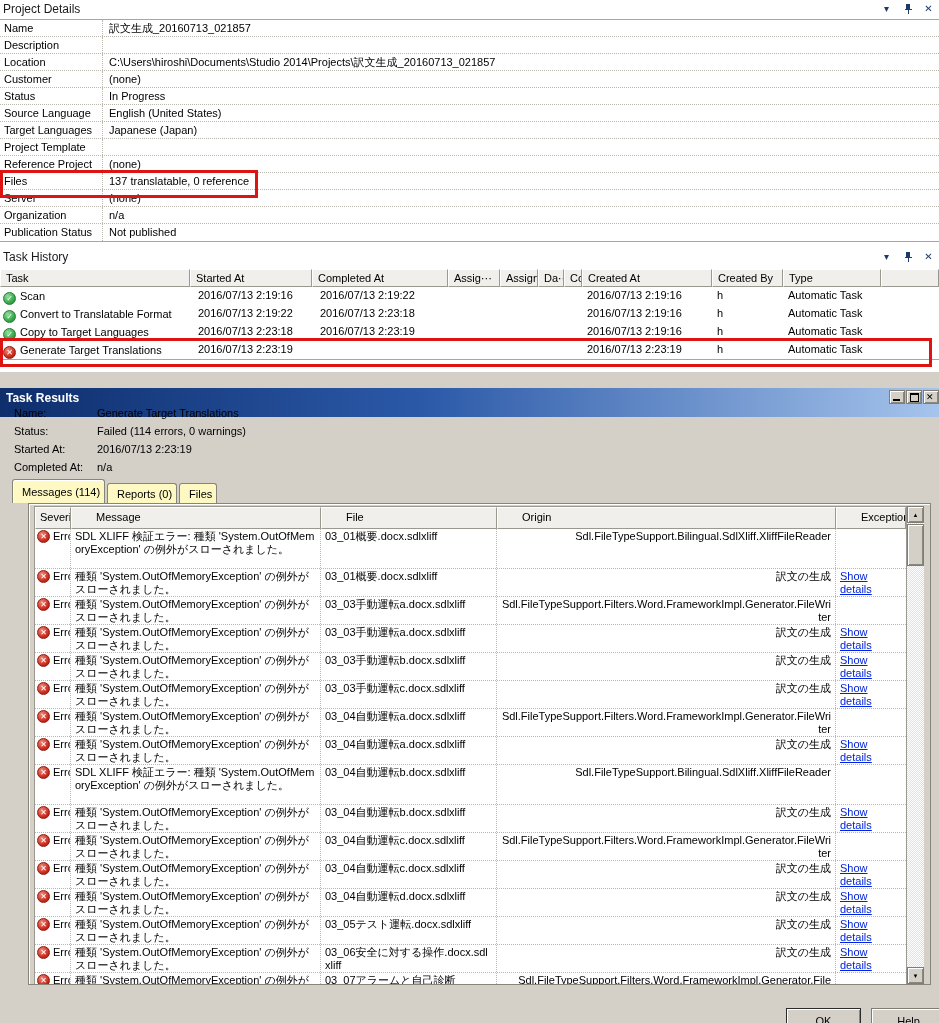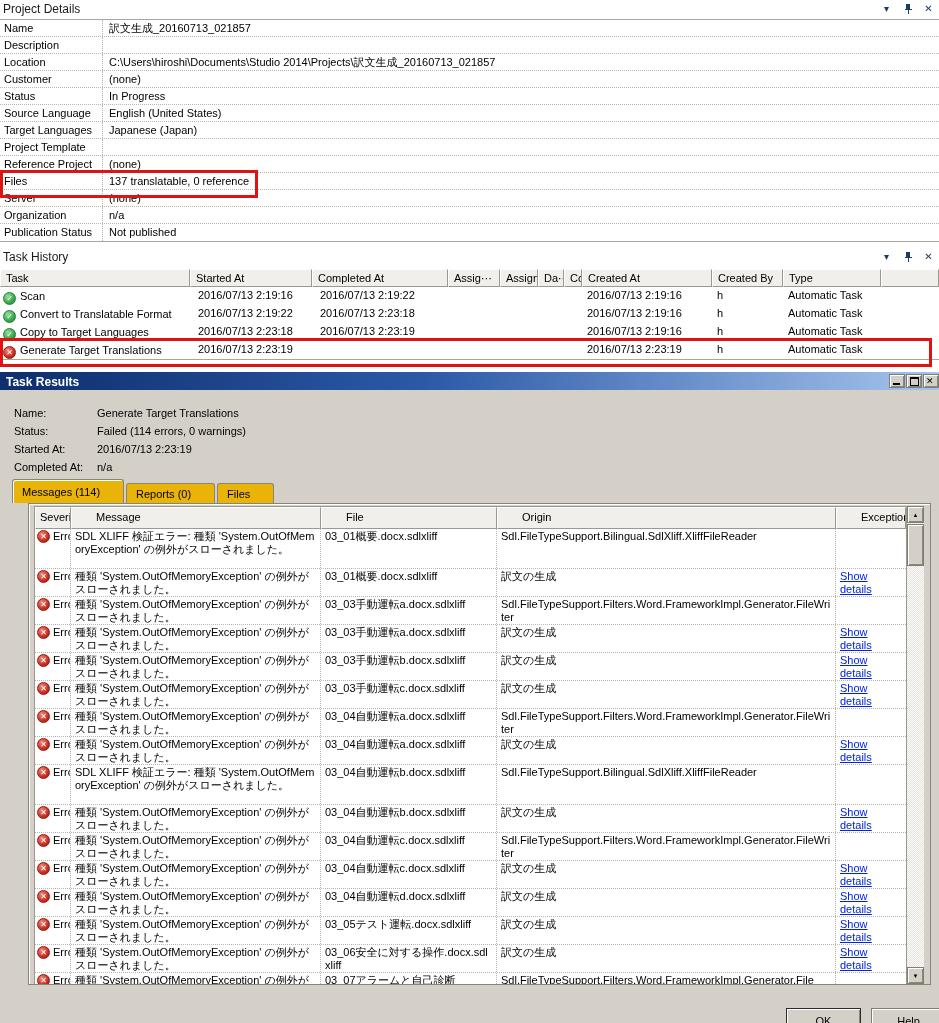--- a/index.html
+++ b/index.html
@@ -54,38 +54,38 @@
 
   .sicon{width:13px;height:13px;border-radius:50%;flex:0 0 13px;display:flex;align-items:center;justify-content:center;
          color:#fff;font-size:8px;font-weight:bold;line-height:13px;}
   .sicon.ok{background:radial-gradient(circle at 35% 30%,#8fe09a,#2f9e44 70%);border:1px solid #2a7a37;box-sizing:border-box;}
   .sicon.ok::before{content:"✓";}
   .sicon.err{background:radial-gradient(circle at 35% 30%,#ef8a7c,#c22314 70%);border:1px solid #8f1a10;box-sizing:border-box;}
   .sicon.err::before{content:"✕";}
 
   
   .tr-window{position:absolute;left:0;top:372px;width:939px;height:651px;background:#d4d0c8;}
-  .tr-titlebar{position:absolute;left:0;top:0;width:939px;height:18px;
+  .tr-titlebar{position:absolute;left:0;top:16px;width:939px;height:29px;
           background:linear-gradient(to right,#0e2e6c,#2b59a8 45%,#a6c4ec);}
   .tr-title{position:absolute;left:6px;top:3px;color:#fff;font-weight:bold;font-size:12px;}
   .winbtns{position:absolute;left:889px;top:2px;display:flex;gap:1px;}
   .winbtn{width:16px;height:14px;background:#d4d0c8;border:1px solid #807d74;box-sizing:border-box;
           box-shadow:inset 1px 1px 0 #fff,inset -1px -1px 0 #8a877c;position:relative;}
   .winbtn .g-min{position:absolute;left:3px;bottom:2px;width:7px;border-bottom:2px solid #000;}
   .winbtn .g-max{position:absolute;left:3px;top:2px;width:7px;height:6px;border:1px solid #000;border-top-width:2px;}
   .winbtn .g-cls{position:absolute;left:2px;top:0;font-size:9px;font-weight:bold;line-height:12px;}
 
   .tr-info{position:absolute;left:0;top:33px;width:600px;}
   .info-row{display:flex;height:18px;line-height:16px;}
   .info-label{width:83px;margin-left:14px;}
   .info-value{margin-left:0;}
 
   .tabs{position:absolute;left:12px;top:107px;height:24px;display:flex;align-items:flex-end;z-index:3;}
-  .tab{box-sizing:border-box;height:20px;margin-top:4px;background:#eab308;border:1px solid #87847a;border-bottom:none;
-       border-radius:3px 3px 0 0;padding:3px 23px 0 9px;margin-right:2px;line-height:14px;}
+  .tab{box-sizing:border-box;height:20px;margin-top:4px;background:#fef9c3;border:1px solid #87847a;border-bottom:none;
+       border-radius:3px 3px 0 0;padding:3px 4px 0 9px;margin-right:2px;line-height:14px;}
   .tab.active{height:24px;margin-top:0;padding-top:5px;z-index:4;box-shadow:inset 1px 1px 0 #fff;}
 
   .tabpage{position:absolute;left:28px;top:131px;width:903px;height:482px;background:#d4d0c8;
        border:1px solid #87847a;box-shadow:inset 1px 1px 0 #fff;box-sizing:border-box;overflow:hidden;z-index:2;}
 
   .mtable{position:absolute;left:5px;top:2px;width:873px;background:#fff;border:1px solid #9b9890;box-sizing:border-box;}
   .m-head{display:flex;height:22px;}
   .m-hcell{background:#f1efeb;border-top:1px solid #fff;border-left:1px solid #fff;
        border-right:1px solid #9b9890;border-bottom:1px solid #9b9890;box-sizing:border-box;
        padding-left:24px;line-height:19px;white-space:nowrap;overflow:hidden;}
@@ -93,21 +93,21 @@
   .m-head div:nth-of-type(2){width:250px;}
   .m-head div:nth-of-type(3){width:176px;}
   .m-head div:nth-of-type(4){width:339px;}
   .m-head div:nth-of-type(5){width:70px;}
   .m-row{display:flex;height:28px;box-sizing:border-box;border-bottom:1px dotted #b9b6ad;overflow:hidden;}
   .m-row.tall{height:40px;}
   .m-c{box-sizing:border-box;padding:1px 4px;line-height:13px;border-right:1px dotted #b9b6ad;overflow:hidden;}
   .c-sev{width:36px;display:flex;gap:3px;padding-left:2px;align-items:flex-start;}
   .c-msg{width:250px;word-break:break-all;}
   .c-file{width:176px;word-break:break-all;}
-  .c-origin{width:339px;word-break:break-all;}
+  .c-origin{width:339px;word-break:break-all;text-align:right;}
   .c-exc{width:70px;border-right:none;}
   .err-ic{width:13px;height:13px;border-radius:50%;flex:0 0 13px;margin-top:0px;
        background:radial-gradient(circle at 35% 30%,#ef8a7c,#c22314 70%);border:1px solid #8f1a10;box-sizing:border-box;
        color:#fff;font-size:8px;font-weight:bold;display:flex;align-items:center;justify-content:center;}
   .err-ic::before{content:"✕";}
   .details-link{color:#0023dd;text-decoration:underline;cursor:pointer;}
 
   .vscroll{position:absolute;left:878px;top:2px;width:17px;height:478px;
        background:repeating-conic-gradient(#ffffff 0% 25%,#e3e0d7 0% 50%) 0 0/2px 2px;}
   .sb-btn{position:absolute;left:0;width:17px;height:17px;background:#d4d0c8;border:1px solid #807d74;box-sizing:border-box;

